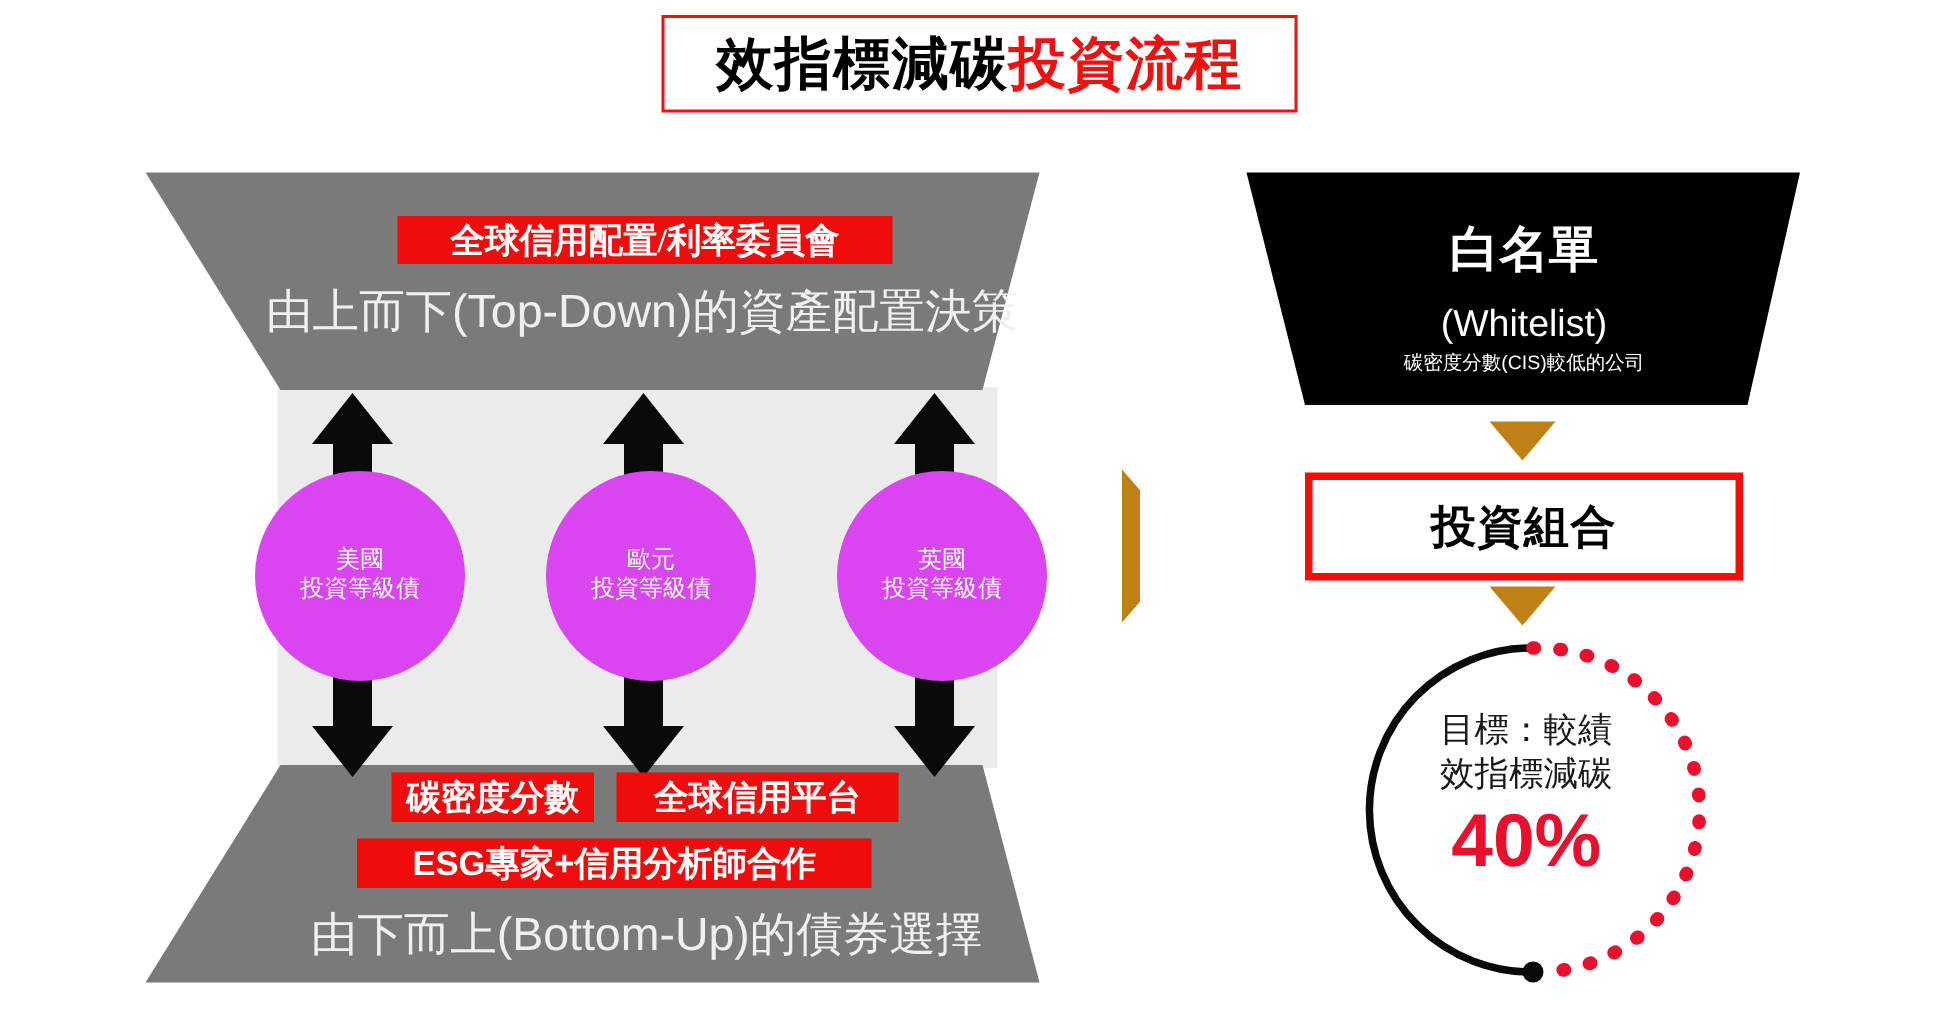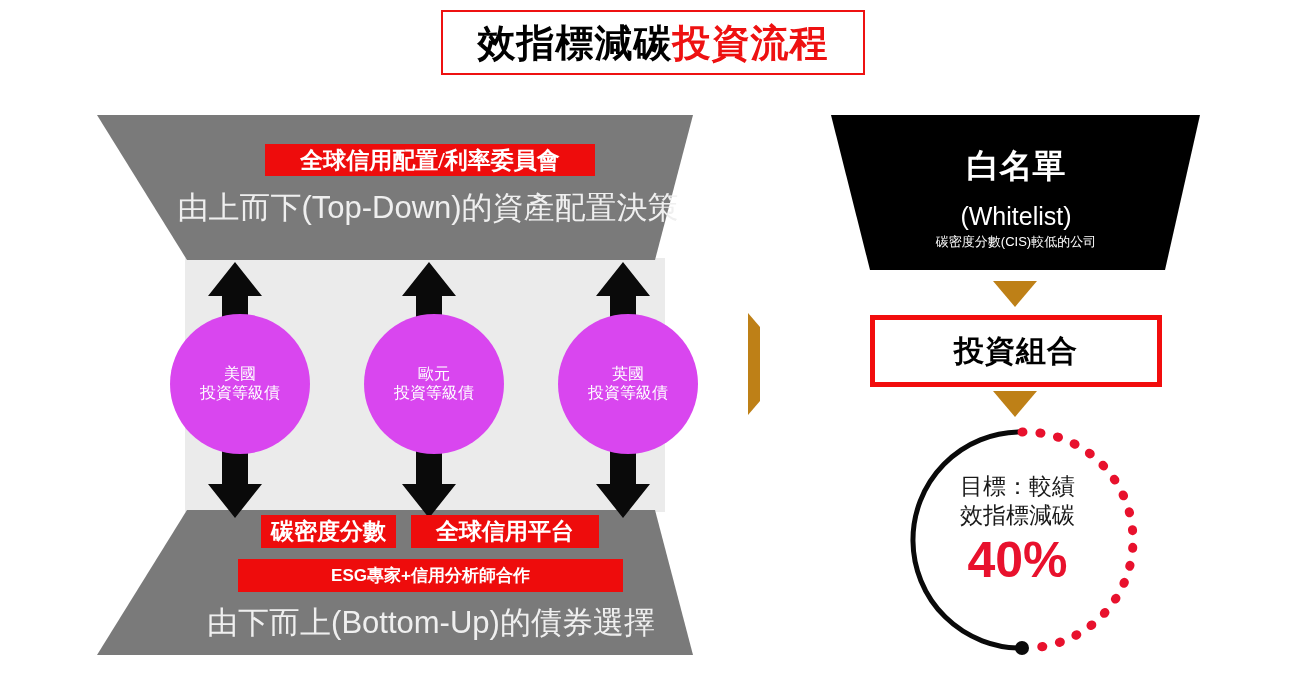--- a/index.html
+++ b/index.html
@@ -81,22 +81,22 @@
   #badge-quant {
     left: 261px; top: 515px; width: 135px; height: 33px;
     font-size: 23px;
   }
   #badge-platform {
     left: 411px; top: 515px; width: 188px; height: 33px;
     font-size: 23px;
     text-align: center;
   }
   #badge-esg {
-    left: 238px; top: 559px; width: 385px; height: 33px;
-    font-size: 17px;
+    left: 238px; top: 559px; width: 343px; height: 33px;
+    font-size: 23px;
   }
   #bottom-desc {
     left: 136px; top: 601px; width: 590px; height: 44px;
     font-size: 31px;
   }
 
   
   .circle {
     position: absolute;
     width: 140px;

